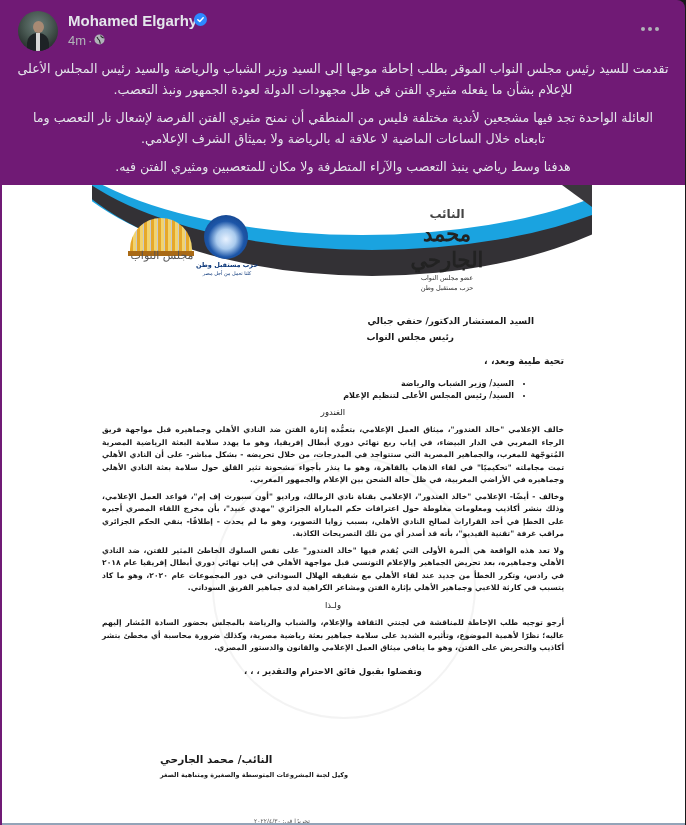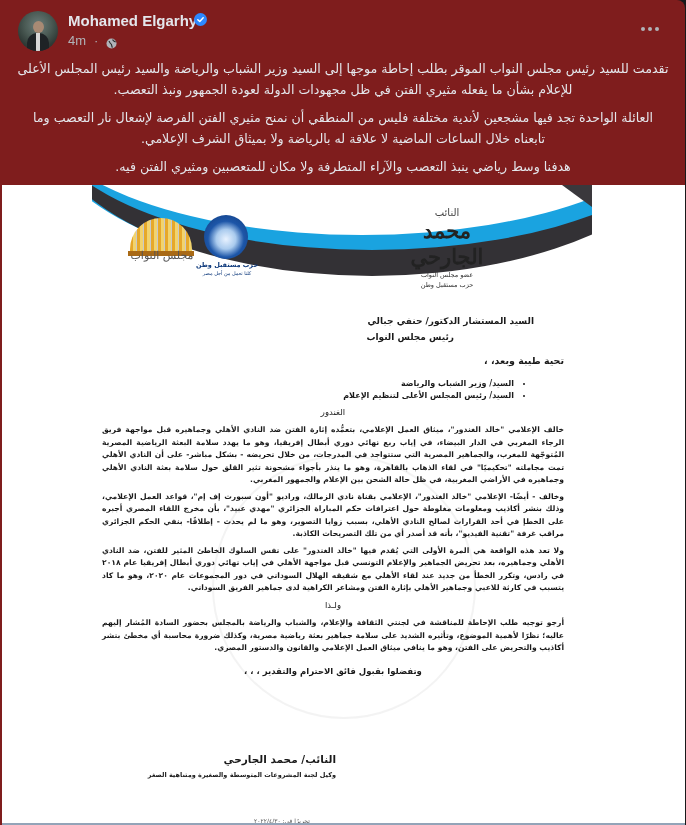--- a/index.html
+++ b/index.html
@@ -3,42 +3,42 @@
 <meta charset="utf-8">
 <style>
   html, body { margin:0; padding:0; }
   body {
     width:686px; height:825px; overflow:hidden;
     background:#18191a;
     font-family:"DejaVu Sans", sans-serif;
   }
   .card {
     position:absolute; left:0; top:0; width:685px; height:825px;
-    background:#7f1d1d; border-radius:0 8px 0 0; overflow:hidden;
+    background:#701a75; border-radius:0 8px 0 0; overflow:hidden;
   }
   .header { position:absolute; left:0; top:0; width:685px; height:56px; }
   .avatar {
     position:absolute; left:18px; top:11px; width:40px; height:40px; border-radius:50%;
     background: radial-gradient(circle at 50% 35%, #6b7d7a 0%, #4b5b55 40%, #2f3a36 70%, #1d2422 100%);
     overflow:hidden;
   }
   .avatar .head { position:absolute; left:15px; top:10px; width:11px; height:12px; border-radius:50%; background:#a88a74; }
   .avatar .body { position:absolute; left:9px; top:22px; width:22px; height:20px; border-radius:10px 10px 0 0; background:#1e2326; }
   .avatar .shirt { position:absolute; left:18px; top:22px; width:4px; height:18px; background:#d8d8d8; }
   .name {
     position:absolute; left:68px; top:12px;
     font-family:"Liberation Sans", sans-serif; font-weight:bold; font-size:15px; color:#e4e6eb;
   }
   .verified {
     position:absolute; left:194px; top:13px; width:13px; height:13px; border-radius:50%;
     background:#2d88ff; display:flex; align-items:center; justify-content:center;
   }
   .meta {
     position:absolute; left:68px; top:33px; font-family:"Liberation Sans", sans-serif; font-size:13px; color:#b0b3b8;
-    display:flex; align-items:flex-end; gap:8px;
+    display:flex; align-items:flex-start; gap:2px;
   }
   .globe { width:11px; height:11px; display:inline-block; }
   .more {
     position:absolute; left:636px; top:21px; width:28px; height:16px;
     display:flex; align-items:center; justify-content:center; gap:3px; cursor:pointer;
   }
   .more span { width:4px; height:4px; border-radius:50%; background:#b0b3b8; display:block; }
   .post-text {
     position:absolute; left:16px; top:58px; width:654px;
     direction:rtl; text-align:center;
@@ -53,40 +53,40 @@
     color:#1a1a1a; direction:rtl;
   }
   .arc-blue { position:absolute; left:-60px; top:-250px; width:660px; height:300px; border-radius:50%;
     border-bottom:38px solid #1aa3e0; border-left:0; }
   .arc-dark { position:absolute; left:-50px; top:-235px; width:660px; height:300px; border-radius:50%;
     border-bottom:26px solid #333135; }
   .corner-dark { position:absolute; right:0; top:0; width:0; height:0; border-top:22px solid #3a383c; border-left:30px solid transparent; }
   .watermark { position:absolute; left:120px; top:270px; width:260px; height:260px; border-radius:50%;
     border:2px solid #eee; opacity:.7; }
   .mp-block { position:absolute; right:90px; top:22px; text-align:center; width:110px; }
-  .mp-title { font-size:10px; color:#444; }
+  .mp-title { font-size:12px; color:#444;font-weight:bold; }
   .mp-name { font-family:"DejaVu Serif", serif; font-size:21px; font-weight:bold; color:#222; line-height:26px; }
   .mp-sub { font-size:6.5px; color:#333; line-height:10px;text-align:center; }
   .logo-party { position:absolute; left:112px; top:30px; width:44px; height:44px; border-radius:50%;
     background: radial-gradient(circle at 50% 55%, #e8f2ff 0%, #aacbee 30%, #1d56a8 55%, #0f3a7c 100%); }
   .logo-party-text { position:absolute; left:100px; top:76px; width:70px; text-align:center; font-size:6.5px; color:#0f3a7c; font-weight:bold; line-height:8px; }
   .logo-parl { position:absolute; left:38px; top:33px; width:62px; height:34px;
     border-radius:31px 31px 0 0; background:repeating-linear-gradient(90deg,#e6a82a 0 3px,#f1d36e 3px 6px,#c9c9c9 6px 7px); }
   .logo-parl-base { position:absolute; left:36px; top:66px; width:66px; height:5px; background:#a96a16; }
   .logo-parl-text { position:absolute; left:30px; top:64px; width:80px; text-align:center; font-family:"DejaVu Serif", serif; font-size:11px; color:#555; }
   .doc-title { position:absolute; left:0; top:96px; width:500px; text-align:center; font-family:"DejaVu Serif", serif; font-weight:bold; font-size:24px; color:#111; }
   .doc-body { position:absolute; left:10px; top:130px; width:462px; font-size:7.6px; line-height:12.5px; font-weight:bold; text-align:justify; }
   .doc-body p { margin:0 0 4px 0; }
   .to { font-size:9px; line-height:12px; margin-right:30px !important; }
   .to-sub { font-size:9px; line-height:12px; margin-right:110px !important; margin-bottom:12px !important; }
   .greet { text-align:right; font-size:9.5px; margin:0 0 10px 0 !important; }
   .bul { list-style:disc; margin:4px 0 2px 0; padding-right:50px; font-size:8px; line-height:12px; }
   .center { text-align:center; font-weight:normal; font-size:8.5px; margin:4px 0 6px 0 !important; }
   .closing { text-align:center; font-size:8.5px; margin:10px 0 8px 0 !important; }
-  .sign { position:absolute; left:44px; top:568px; width:200px; text-align:right; }
+  .sign { position:absolute; left:68px; top:568px; width:200px; text-align:left; }
   .sign-name { font-size:10.5px; font-weight:bold; }
   .sign-sub { font-size:6.5px; font-weight:bold; margin-top:6px; }
   .date { position:absolute; left:162px; top:632px; font-size:6px; color:#555; }
   .right-edge { position:absolute; left:685px; top:0; width:1px; height:825px; background:#18191a; }
   .bottom-line { position:absolute; left:2px; top:823px; width:683px; height:2px; background:#93a4b8; }
 </style>
 </head>
 <body>
 
 <div class="card">

